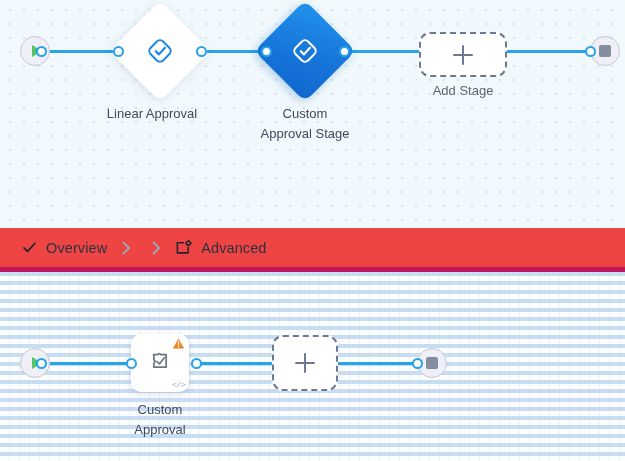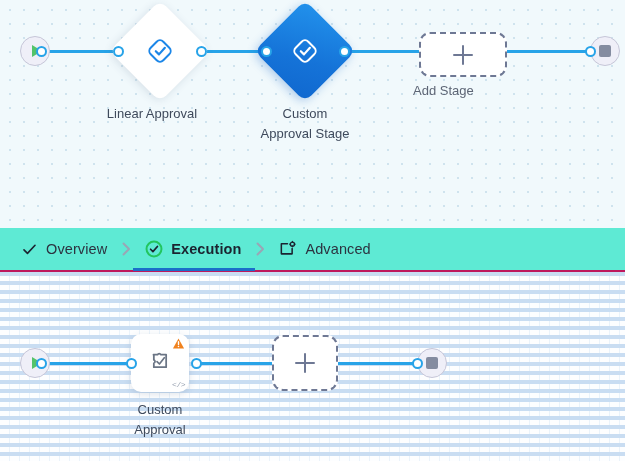--- a/index.html
+++ b/index.html
@@ -37,24 +37,24 @@
     content: "";
     position: absolute; inset: 0;
     background-image: repeating-linear-gradient(to right, transparent 0 9px, #ffffff 9px 10px);
     opacity: 0;
   }
 
   
   .tabbar {
     position: absolute; left: 0; top: 228px;
     width: 625px; height: 44px;
-    background: #5eead4;
+    background: #ef4444;
     display: flex; align-items: center;
     padding-left: 16px;
-    border-bottom: 2px solid #be185d;
+    border-bottom: 5px solid #be185d;
   }
   .tab {
     display: flex; align-items: center; gap: 8px;
     height: 44px; padding: 0 4px;
     position: relative;
     cursor: pointer;
   }
   .tab-label {
     font-size: 14.5px; color: #2c3340; letter-spacing: .1px;
   }
@@ -129,21 +129,21 @@
   .plus::before { left: 0; right: 0; top: 9px; height: 2.2px; }
   .plus::after { top: 0; bottom: 0; left: 9px; width: 2.2px; }
 
   
   .node-label {
     position: absolute; text-align: center;
     font-size: 13px; color: #3f4a5c; line-height: 20px;
     white-space: pre-line;
   }
   .add-label {
-    position: absolute; 
+    position: absolute; text-align: center;
     font-size: 13px; color: #5d6575; line-height: 18px;
   }
 
   
   .step-card {
     position: absolute; width: 58px; height: 58px;
     background: #ffffff; border-radius: 10px;
     box-shadow: 0 2px 7px rgba(60,80,110,0.16);
     display: flex; align-items: center; justify-content: center;
   }
@@ -221,29 +221,20 @@
       </span>
       <span class="tab-label">Overview</span>
     </div>
 
     <span class="tab-sep">
       <svg width="12" height="16" viewBox="0 0 12 16" fill="none">
         <path d="M3.5 2.5 L9 8 L3.5 13.5" stroke="#9aa6b5" stroke-width="2" stroke-linecap="round" stroke-linejoin="round"></path>
       </svg>
     </span>
 
-    <div class="tab active">
-      <span class="tab-icon">
-        <svg width="18" height="18" viewBox="0 0 20 20" fill="none">
-          <circle cx="10" cy="10" r="8.3" stroke="#22c55e" stroke-width="2.2"></circle>
-          <path d="M6.2 10.3 L8.8 12.9 L13.8 7.2" stroke="#1b2430" stroke-width="1.9" stroke-linecap="round" stroke-linejoin="round"></path>
-        </svg>
-      </span>
-      <span class="tab-label">Execution</span>
-    </div>
 
     <span class="tab-sep">
       <svg width="12" height="16" viewBox="0 0 12 16" fill="none">
         <path d="M3.5 2.5 L9 8 L3.5 13.5" stroke="#9aa6b5" stroke-width="2" stroke-linecap="round" stroke-linejoin="round"></path>
       </svg>
     </span>
 
     <div class="tab">
       <span class="tab-icon">
         <svg width="18" height="18" viewBox="0 0 20 20" fill="none">

